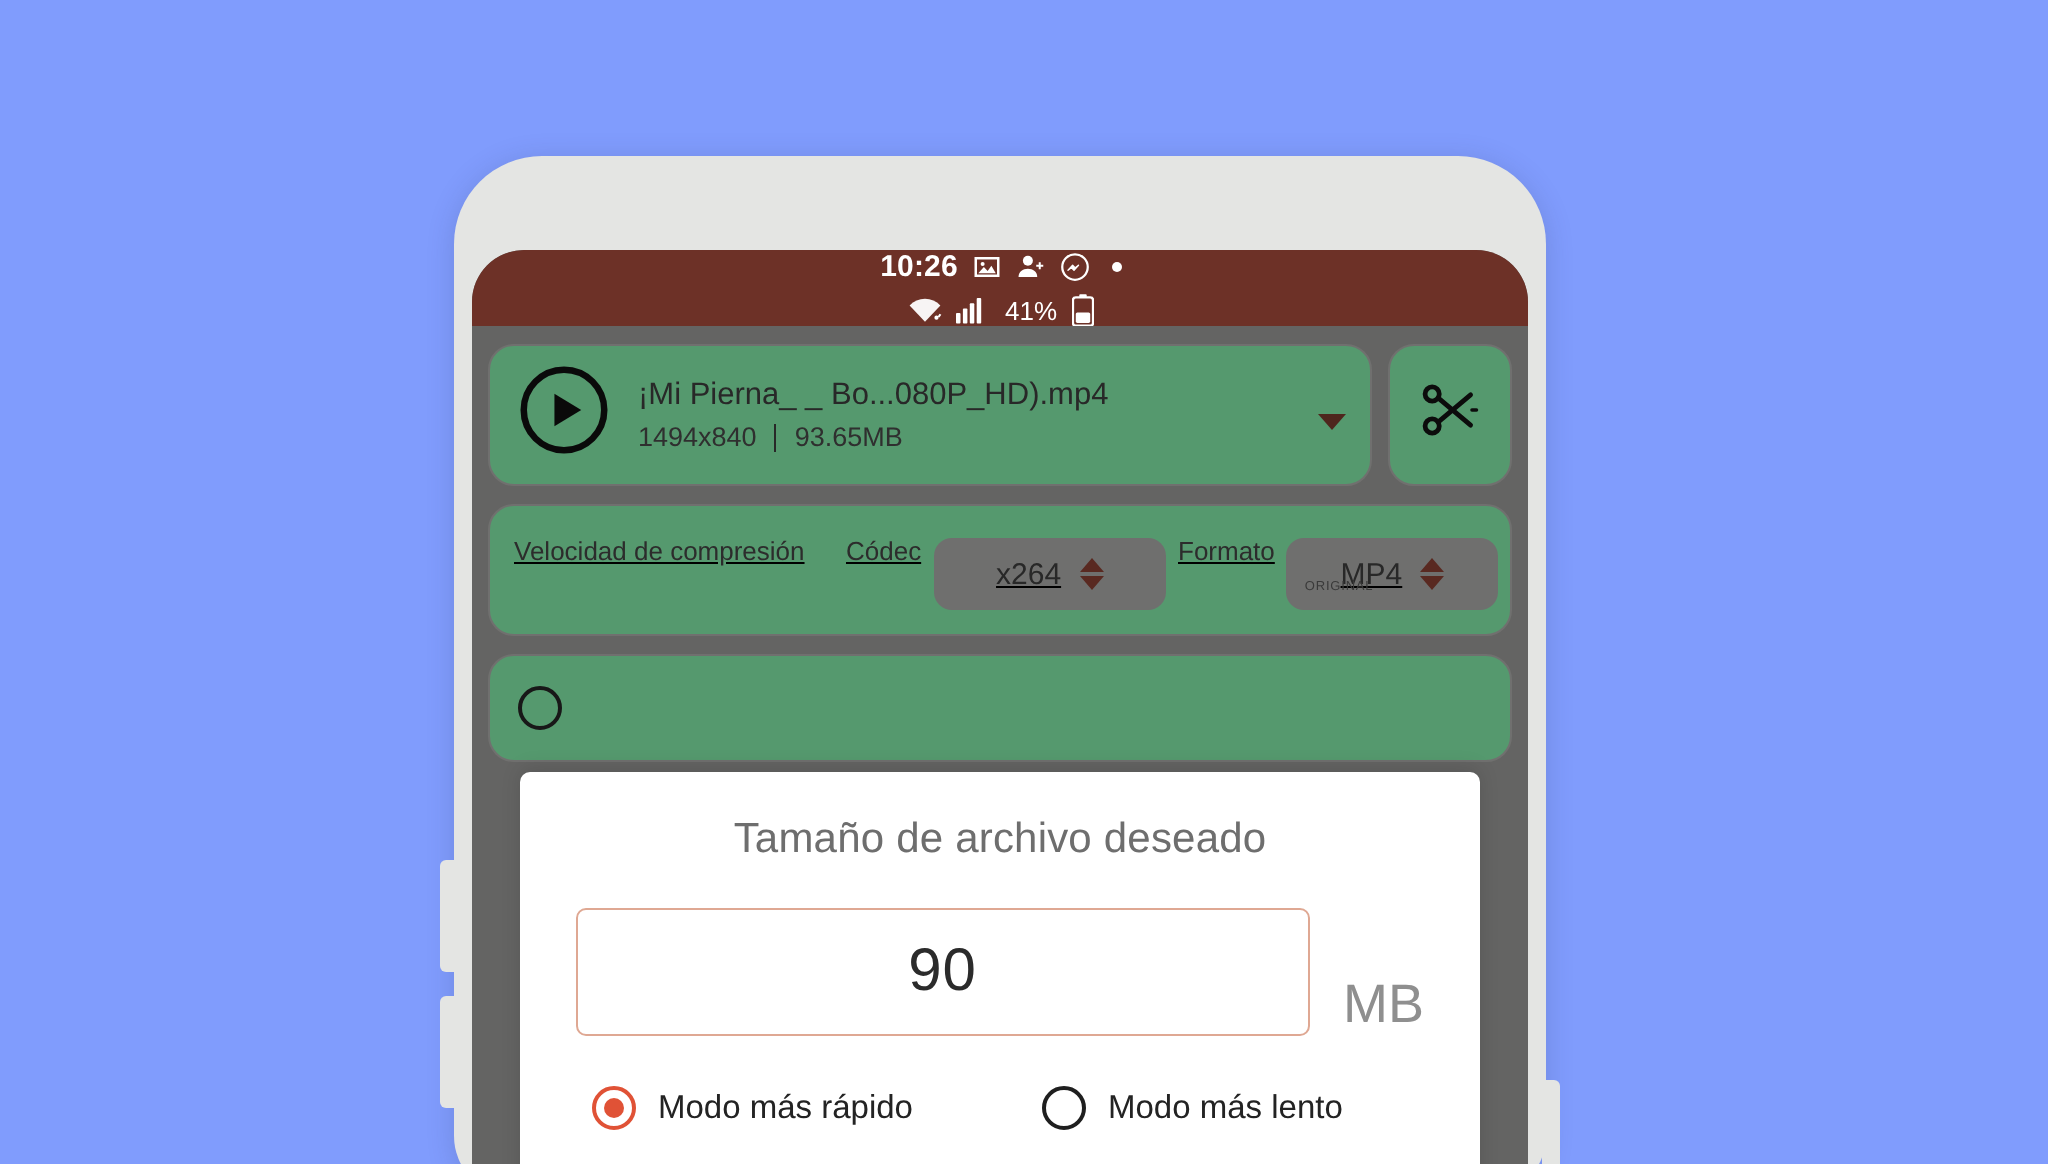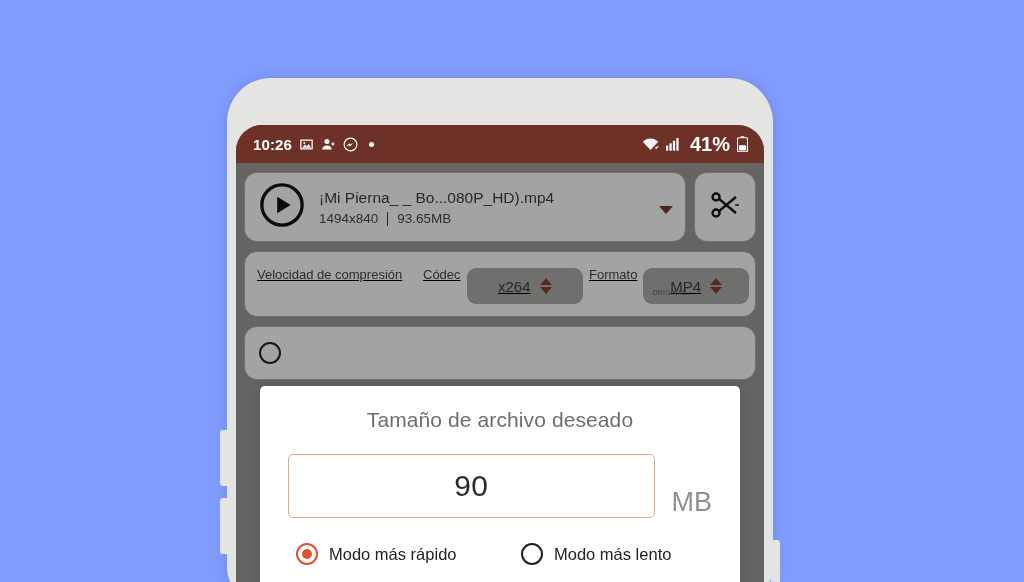--- a/index.html
+++ b/index.html
@@ -54,54 +54,55 @@
   .status-bar {
     height: 38px;
     background: #6d3127;
     display: flex;
     align-items: center;
     justify-content: space-between;
     padding: 0 16px 0 17px;
     color: #ffffff;
     position: relative;
     z-index: 4;
+    flex-direction: column;
   }
   .status-left, .status-right {
     display: flex;
     align-items: center;
     gap: 7px;
   }
   .status-time {
     font-size: 15px;
     font-weight: bold;
     letter-spacing: 0.1px;
   }
   .status-batt-pct {
-    font-size: 20px;
-    font-weight: bold;
+    font-size: 13px;
+    font-weight: normal;
     margin-left: 2px;
   }
   .sicon { display: block; }
   .dot-icon {
     width: 5px; height: 5px; border-radius: 50%;
     background: #ffffff; display: block; margin-left: 4px;
   }
 
   
   .app-content {
     position: absolute;
     left: 0; top: 38px;
     width: 528px;
     height: 435px;
     background: #9d9d9b;
     padding: 9px 8px;
   }
 
   .card {
-    background: #ffffff;
+    background: #86efac;
     border-radius: 13px;
     border: 1px solid #b0b0ae;
   }
 
   
   .file-row {
     display: flex;
     align-items: stretch;
     gap: 8px;
     margin-bottom: 9px;

